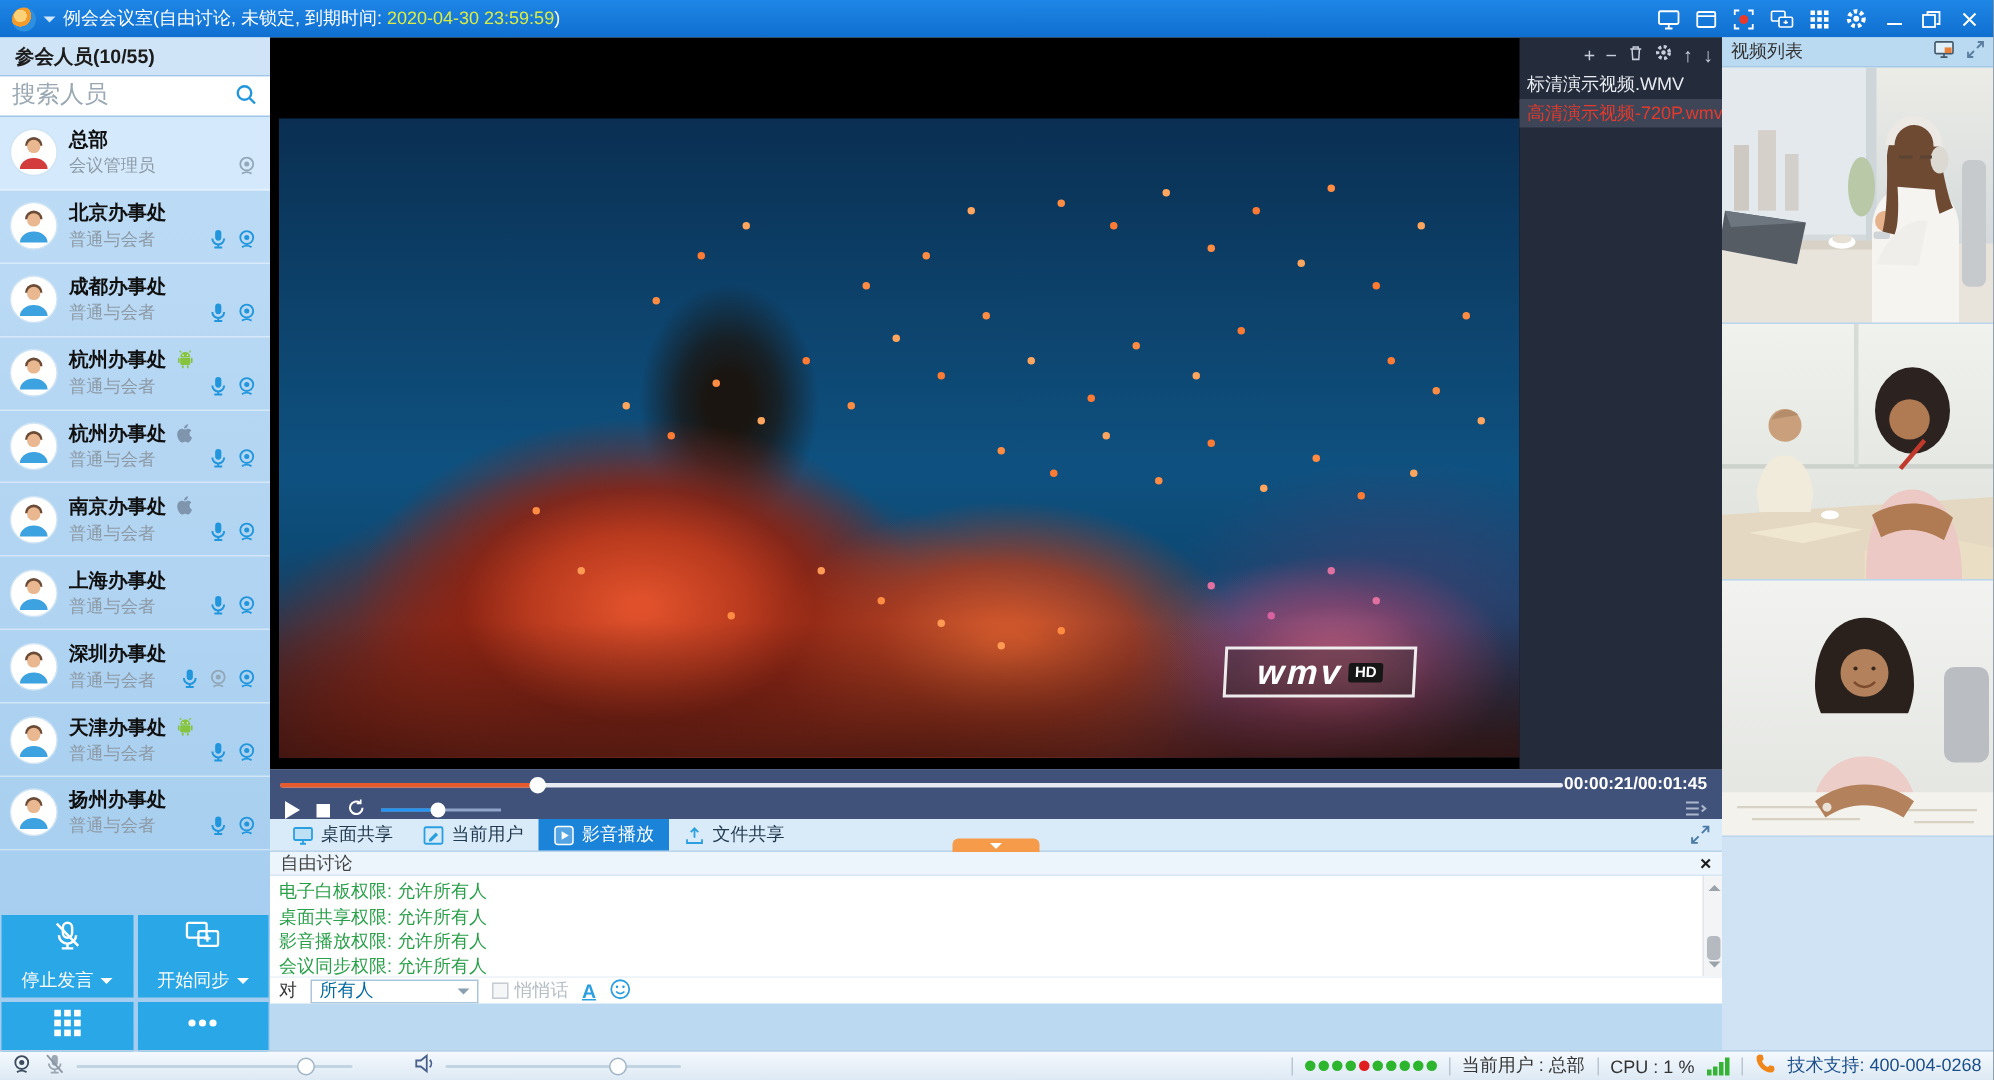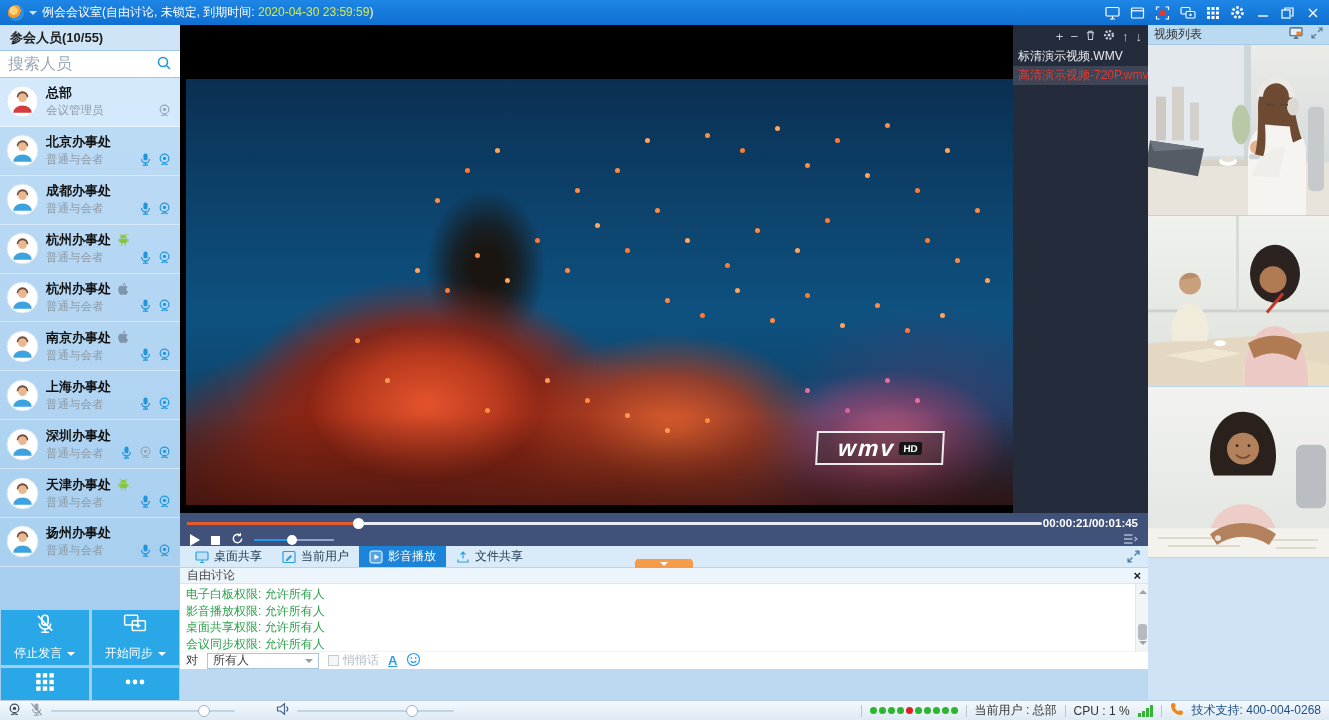--- a/index.html
+++ b/index.html
@@ -87,21 +87,21 @@
 
 .chead{position:absolute;left:180px;top:568px;width:968px;height:16px;background:#ecf5fc;border-bottom:1px solid #d7e6f2;display:flex;align-items:center;padding:0 7px;font-size:12px;color:#444}
 .chead .x{margin-left:auto;cursor:pointer;color:#1a1a1a;font-weight:bold;font-size:13px;line-height:1}
 .cmsgs{position:absolute;left:180px;top:584px;width:968px;height:67px;background:#fff;padding:2px 16px 0 6px;color:#2ba04a;font-size:12px;line-height:16.5px;overflow:hidden}
 .cscroll{position:absolute;right:0;top:0;width:13px;height:67px;background:#f2f4f6;border-left:1px solid #e2e6ea}
 .cs-up,.cs-dn{position:absolute;left:3px;width:0;height:0;border:4px solid transparent}
 .cs-up{top:2px;border-bottom-color:#9aa2aa}
 .cs-dn{bottom:2px;border-top-color:#9aa2aa}
 .cs-th{position:absolute;left:2px;top:40px;width:9px;height:16px;background:#b4bac0;border-radius:3px;cursor:pointer}
 .ctool{position:absolute;left:180px;top:651px;width:968px;height:18px;background:#fff;display:flex;align-items:center;gap:9px;padding:0 6px;font-size:12px;color:#333;border-top:1px solid #f0f4f7}
-.sel-box{width:112px;height:16px;border:1px solid #a8c6dc;display:flex;align-items:center;padding:0 5px;color:#404040;background:#fff;cursor:pointer}
+.sel-box{width:112px;height:16px;border:1px solid #a8c6dc;display:flex;align-items:center;padding:0 5px;color:#0369a1;background:#fff;cursor:pointer}
 .sel-box .t{margin-left:auto;width:0;height:0;border:4px solid transparent;border-top-color:#8aa0b2;margin-top:4px}
 .whisper{color:#b4bcc4;display:flex;align-items:center;gap:4px}
 .chk{width:11px;height:11px;border:1px solid #c6ccd2;background:#f4f6f8;display:inline-block}
 .fontA{color:#2a9fe0;font-weight:bold;font-size:13px;cursor:pointer;text-decoration:underline}
 .cinput{position:absolute;left:180px;top:669px;width:968px;height:31px;background:#fff;border-top:1px solid #edf2f6}
 .cinput textarea{width:800px;height:28px;border:none;outline:none;resize:none;font-family:inherit;font-size:12px;padding:3px 6px}
 .send{position:absolute;right:6px;bottom:4px;height:25px;background:#2aa7e6;color:#fff;border-radius:3px;display:flex;align-items:center;cursor:pointer}
 .send .main{padding:0 10px;font-size:12px}
 .send .sep{width:1px;height:25px;background:rgba(255,255,255,.55)}
 .send .dd{width:17px;display:flex;justify-content:center}
@@ -773,22 +773,22 @@
         </svg></div>
   </div>
 
   <div class="chead">
     <span>自由讨论</span>
     <span class="x">×</span>
   </div>
   <div class="cmsgs">
     <div id="msgs">
         <div>电子白板权限: 允许所有人</div>
+        <div>桌面共享权限: 允许所有人</div>
         <div>影音播放权限: 允许所有人</div>
-        <div>桌面共享权限: 允许所有人</div>
         <div>会议同步权限: 允许所有人</div>
       </div>
     <div class="cscroll">
       <span class="cs-up"></span>
       <span class="cs-th"></span>
       <span class="cs-dn"></span>
     </div>
   </div>
   <div class="ctool">
     <span>对</span>

